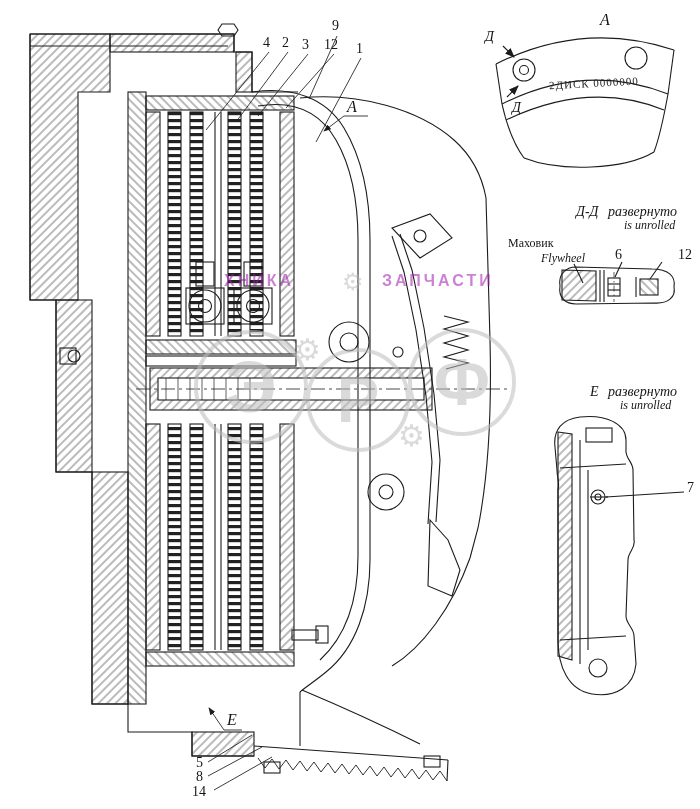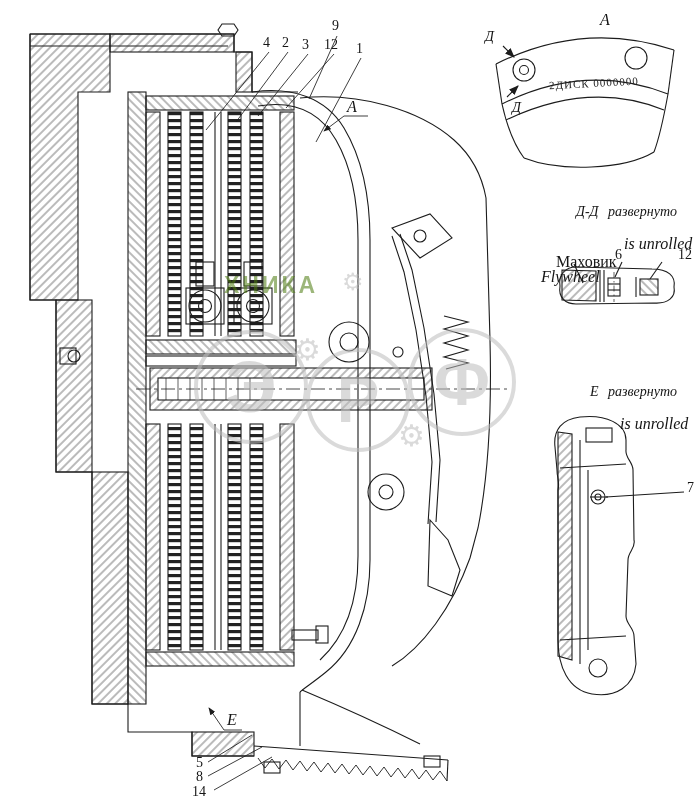--- a/index.html
+++ b/index.html
@@ -2,31 +2,31 @@
 <html><head>
 <meta charset="utf-8">
 <style>
   * { margin:0; padding:0; box-sizing:border-box; }
   html,body { background:#ffffff; }
   body { font-family:"Liberation Serif", serif; }
   .canvas { position:relative; width:700px; height:809px; background:#ffffff; overflow:hidden; }
   .art { position:absolute; left:0; top:0; z-index:1; }
   .watermark { position:absolute; inset:0; z-index:2; pointer-events:none; opacity:.55; }
   .wm-word { position:absolute; font-family:"Liberation Sans",sans-serif; font-weight:700;
-             font-size:23px; letter-spacing:3px; color:#4d7c0f; white-space:nowrap; }
+             font-size:16px; letter-spacing:3px; color:#a21caf; white-space:nowrap; }
   .wm-gear { position:absolute; font-size:24px; color:#bdbdbd; }
   .wm-gear.small { font-size:30px; }
   .wm-circle { position:absolute; border:4px solid #bdbdbd; border-radius:50%;
                display:flex; align-items:center; justify-content:center;
                color:#bdbdbd; font-family:"Liberation Sans",sans-serif; font-weight:700; }
   .lbl { position:absolute; z-index:3; font-size:14px; color:#151515;
          font-family:"Liberation Serif",serif; white-space:nowrap; line-height:1; }
   .lbl.it { font-style:italic; }
   .lbl.view { font-size:16px; font-style:italic; }
-  .lbl.small { font-size:16px;margin-top:17px; }
+  .lbl.small { font-size:12px; }
   .stamp { position:absolute; z-index:3; font-size:11px; letter-spacing:1px;
            transform:rotate(-3deg); color:#222; font-family:"Liberation Serif",serif; white-space:nowrap; }
 </style>
 </head>
 <body>
 
 <div class="canvas">
 
   <svg class="art" width="700" height="809" viewBox="0 0 700 809">
     <defs>
@@ -186,20 +186,21 @@
       <circle cx="598" cy="497" r="3"></circle>
       <line x1="590" y1="497" x2="608" y2="497"></line>
       <circle cx="598" cy="668" r="9"></circle>
       <line x1="684" y1="492" x2="606" y2="497"></line>
     </g>
   </svg>
 
   <div class="watermark">
     <span class="wm-word" style="left:224px;top:272px">ХНИКА</span>
     <span class="wm-gear" style="left:342px;top:268px">⚙</span>
+    <span class="wm-word" style="left:382px;top:272px">ЗАПЧАСТИ</span>
     <div class="wm-circle" style="left:194px;top:330px;width:114px;height:114px;font-size:72px">
       <span>Э</span>
     </div>
     <div class="wm-circle" style="left:306px;top:348px;width:104px;height:104px;font-size:64px">
       <span>Р</span>
     </div>
     <div class="wm-circle" style="left:408px;top:328px;width:108px;height:108px;font-size:66px">
       <span>Ф</span>
     </div>
     <span class="wm-gear small" style="left:294px;top:332px">⚙</span>
@@ -221,21 +222,21 @@
   <span class="lbl" style="left:192px;top:785px">14</span>
 
   <span class="lbl view" style="left:600px;top:12px">А</span>
   <span class="lbl it" style="left:485px;top:30px">Д</span>
   <span class="lbl it" style="left:512px;top:101px">Д</span>
   <span class="stamp" style="left:549px;top:77px">2ДИСК 0000000</span>
 
   <span class="lbl it" style="left:576px;top:205px">Д-Д</span>
   <span class="lbl it" style="left:608px;top:205px">развернуто</span>
   <span class="lbl it small" style="left:624px;top:219px">is unrolled</span>
-  <span class="lbl small" style="left:556px;top:237px">Маховик</span>
+  <span class="lbl small" style="left:508px;top:237px">Маховик</span>
   <span class="lbl it small" style="left:541px;top:252px">Flywheel</span>
   <span class="lbl" style="left:615px;top:248px">6</span>
   <span class="lbl" style="left:678px;top:248px">12</span>
 
   <span class="lbl it" style="left:590px;top:385px">Е</span>
   <span class="lbl it" style="left:608px;top:385px">развернуто</span>
   <span class="lbl it small" style="left:620px;top:399px">is unrolled</span>
   <span class="lbl" style="left:687px;top:481px">7</span>
 
 </div>

